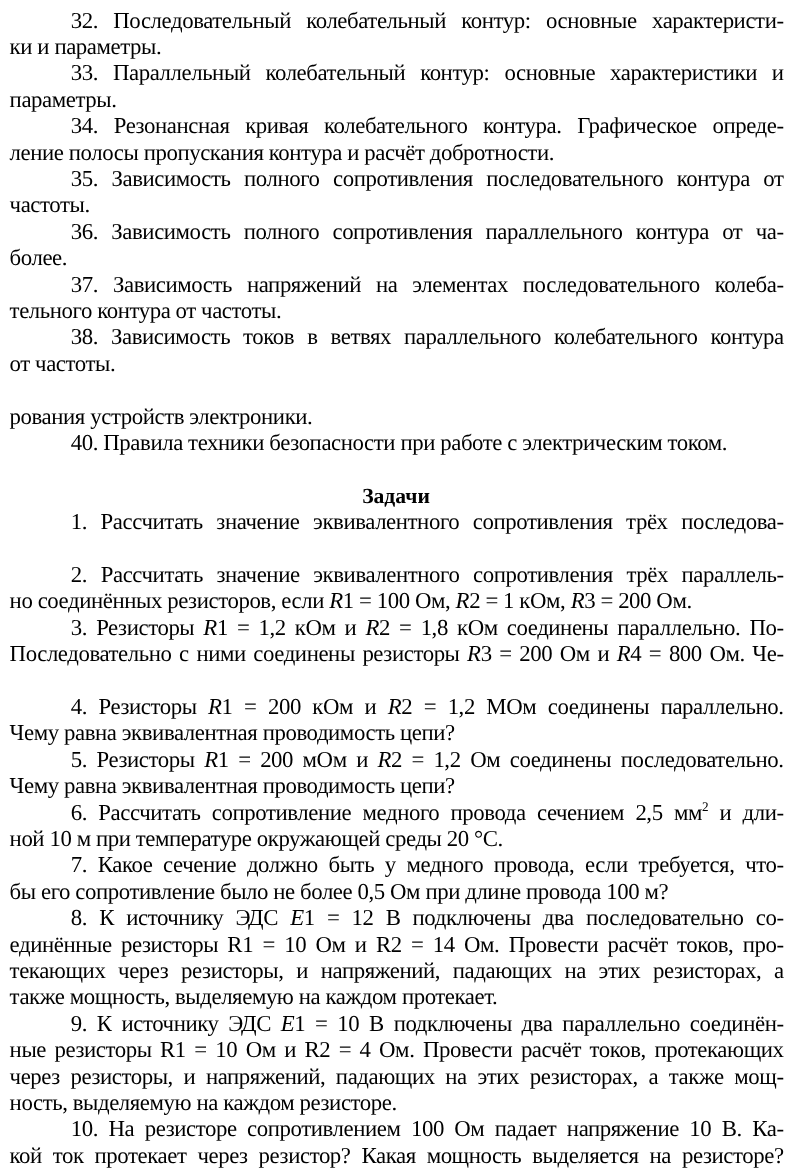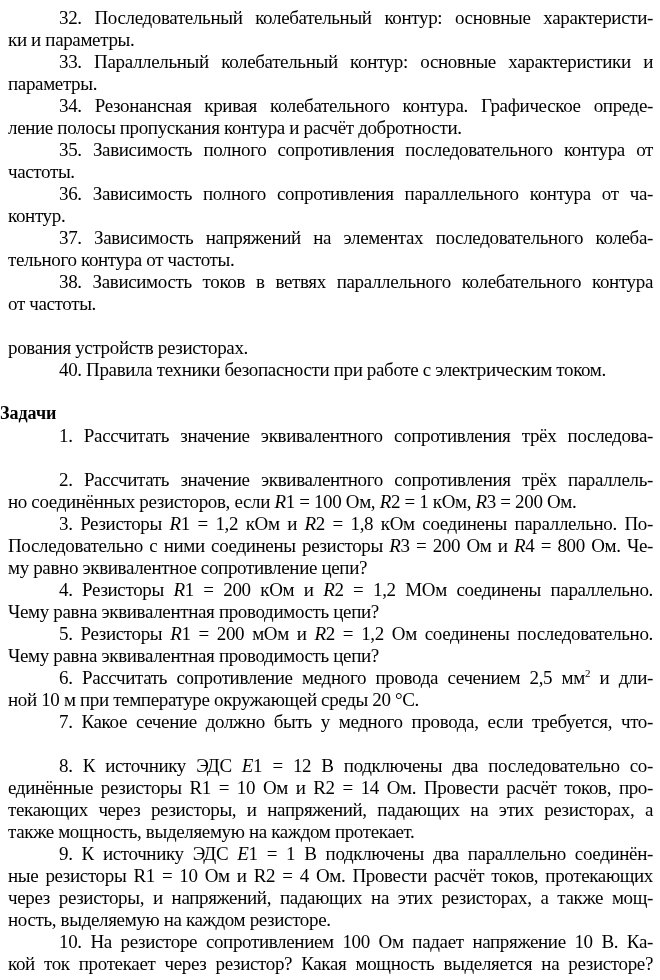--- a/index.html
+++ b/index.html
@@ -18,21 +18,21 @@
     white-space: nowrap;
     text-align: justify;
     text-align-last: justify;
     transform-origin: left center;
     letter-spacing: -0.35px;
   }
   .line.indent { left: 59px; }
   .line.last { text-align-last: left; }
   .heading {
     position: absolute; left: 0; right: 0;
-    text-align: left; font-weight: bold;
+    text-align: center; font-weight: bold;
     font-size: 18px; line-height: 22px; height: 22px;
   }
   i { font-style: italic; }
   sup { font-size: 11px; vertical-align: 7px; line-height: 0; }
 </style>
 </head>
 <body>
 
 <div class="page">
 
@@ -42,60 +42,60 @@
   <div class="line indent" style="top:51px">33. Параллельный колебательный контур: основные характеристики и</div>
   <div class="line last" style="top:73px">параметры.</div>
 
   <div class="line indent" style="top:95px">34. Резонансная кривая колебательного контура. Графическое опреде-</div>
   <div class="line last" style="top:117px">ление полосы пропускания контура и расчёт добротности.</div>
 
   <div class="line indent" style="top:139px">35. Зависимость полного сопротивления последовательного контура от</div>
   <div class="line last" style="top:161px">частоты.</div>
 
   <div class="line indent" style="top:183px">36. Зависимость полного сопротивления параллельного контура от ча-</div>
-  <div class="line last" style="top:205px">контур.</div>
+  <div class="line last" style="top:205px">более.</div>
 
   <div class="line indent" style="top:227px">37. Зависимость напряжений на элементах последовательного колеба-</div>
   <div class="line last" style="top:249px">тельного контура от частоты.</div>
 
   <div class="line indent" style="top:271px">38. Зависимость токов в ветвях параллельного колебательного контура</div>
   <div class="line last" style="top:293px">от частоты.</div>
 
-  <div class="line last" style="top:337px">рования устройств резисторах.</div>
+  <div class="line last" style="top:337px">рования устройств электроники.</div>
 
   <div class="line indent last" style="top:359px">40. Правила техники безопасности при работе с электрическим током.</div>
 
   <div class="heading" style="top:402px">Задачи</div>
 
   <div class="line indent" style="top:425px">1. Рассчитать значение эквивалентного сопротивления трёх последова-</div>
 
   <div class="line indent" style="top:469px">2. Рассчитать значение эквивалентного сопротивления трёх параллель-</div>
   <div class="line last" style="top:491px"><span>но соединённых резисторов, если </span><i>R</i><span>1 = 100 Ом, </span><i>R</i><span>2 = 1 кОм, </span><i>R</i><span>3 = 200 Ом.</span></div>
 
   <div class="line indent" style="top:513px"><span>3. Резисторы </span><i>R</i><span>1 = 1,2 кОм и </span><i>R</i><span>2 = 1,8 кОм соединены параллельно. По-</span></div>
   <div class="line" style="top:535px"><span>Последовательно с ними соединены резисторы </span><i>R</i><span>3 = 200 Ом и </span><i>R</i><span>4 = 800 Ом. Че-</span></div>
-  <div class="line last" style="top:557px">му равно эквивалентное сопротивление цепи?</div>
 
   <div class="line indent" style="top:579px"><span>4. Резисторы </span><i>R</i><span>1 = 200 кОм и </span><i>R</i><span>2 = 1,2 МОм соединены параллельно.</span></div>
   <div class="line last" style="top:601px">Чему равна эквивалентная проводимость цепи?</div>
 
   <div class="line indent" style="top:623px"><span>5. Резисторы </span><i>R</i><span>1 = 200 мОм и </span><i>R</i><span>2 = 1,2 Ом соединены последовательно.</span></div>
   <div class="line last" style="top:645px">Чему равна эквивалентная проводимость цепи?</div>
 
   <div class="line indent" style="top:667px"><span>6. Рассчитать сопротивление медного провода сечением 2,5 мм</span><sup>2</sup><span> и дли-</span></div>
   <div class="line last" style="top:689px">ной 10 м при температуре окружающей среды 20 °С.</div>
 
   <div class="line indent" style="top:711px">7. Какое сечение должно быть у медного провода, если требуется, что-</div>
+  <div class="line last" style="top:733px">бы его сопротивление было не более 0,5 Ом при длине провода 100 м?</div>
 
   <div class="line indent" style="top:755px"><span>8. К источнику ЭДС </span><i>E</i><span>1</span><span> = 12 В подключены два последовательно со-</span></div>
   <div class="line" style="top:777px">единённые резисторы R1 = 10 Ом и R2 = 14 Ом. Провести расчёт токов, про-</div>
   <div class="line" style="top:799px">текающих через резисторы, и напряжений, падающих на этих резисторах, а</div>
   <div class="line last" style="top:821px">также мощность, выделяемую на каждом протекает.</div>
 
-  <div class="line indent" style="top:843px"><span>9. К источнику ЭДС </span><i>E</i><span>1</span><span> = 1 В подключены два параллельно соединён-</span></div>
+  <div class="line indent" style="top:843px"><span>9. К источнику ЭДС </span><i>E</i><span>1</span><span> = 10 В подключены два параллельно соединён-</span></div>
   <div class="line" style="top:865px">ные резисторы R1 = 10 Ом и R2 = 4 Ом. Провести расчёт токов, протекающих</div>
   <div class="line" style="top:887px">через резисторы, и напряжений, падающих на этих резисторах, а также мощ-</div>
   <div class="line last" style="top:909px">ность, выделяемую на каждом резисторе.</div>
 
   <div class="line indent" style="top:931px">10. На резисторе сопротивлением 100 Ом падает напряжение 10 В. Ка-</div>
   <div class="line" style="top:953px">кой ток протекает через резистор? Какая мощность выделяется на резисторе?</div>
 
 </div>
 
 </body></html>

